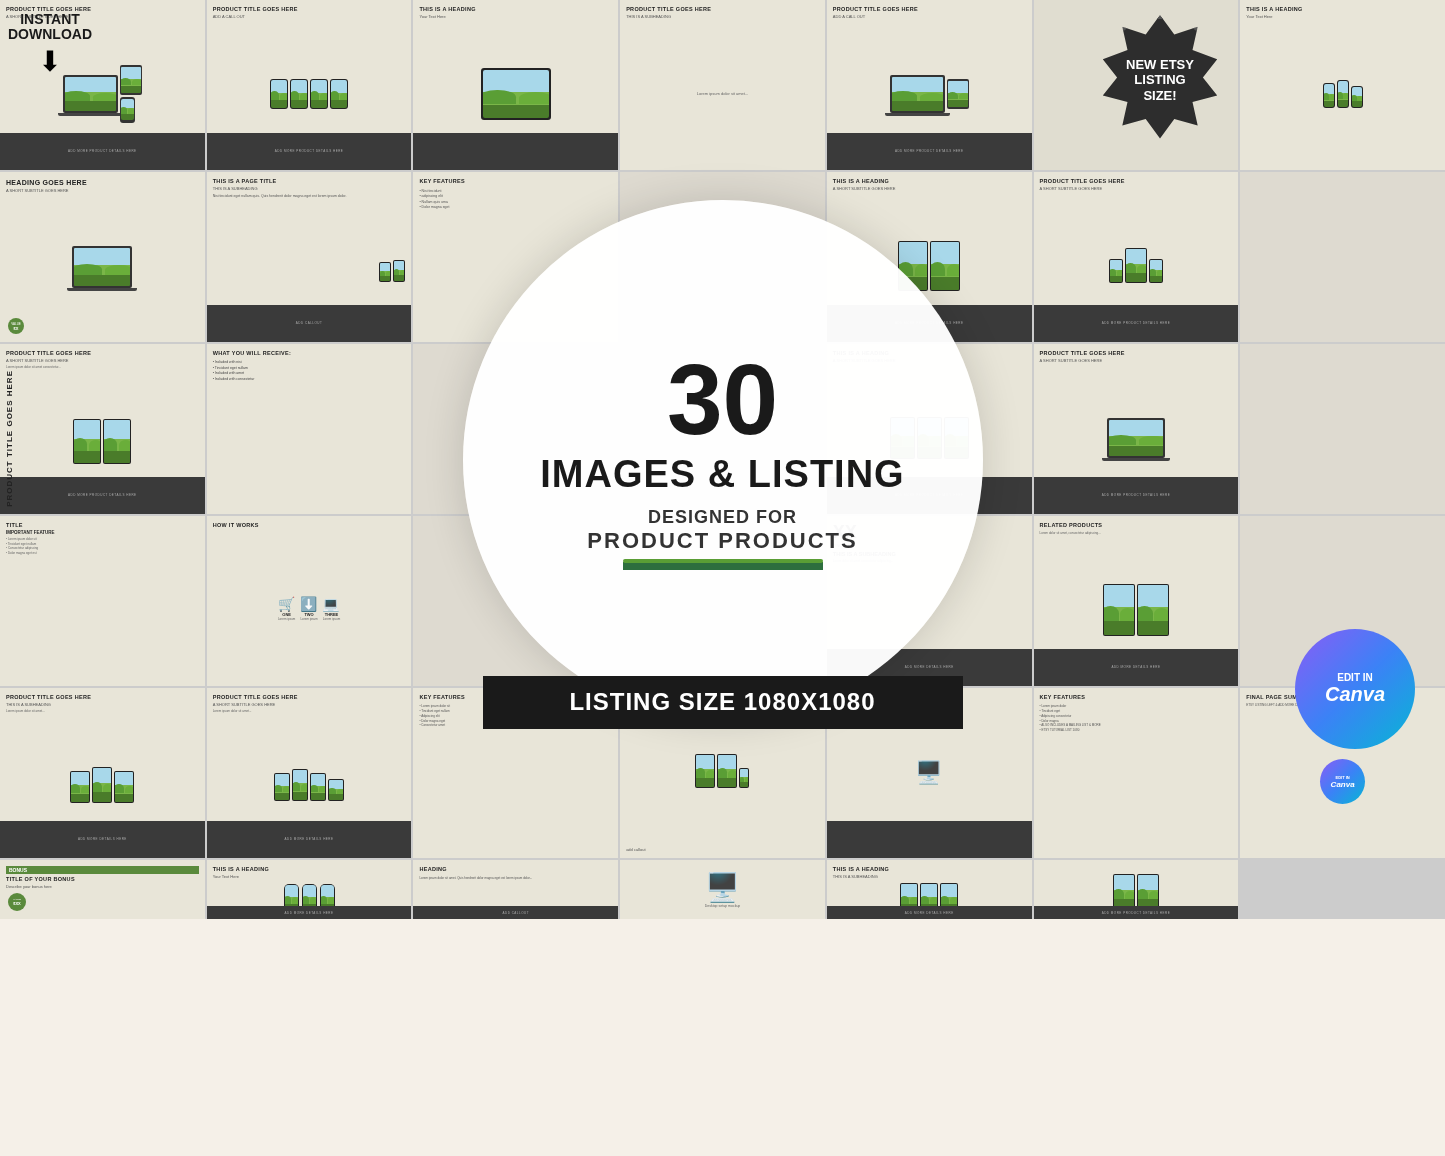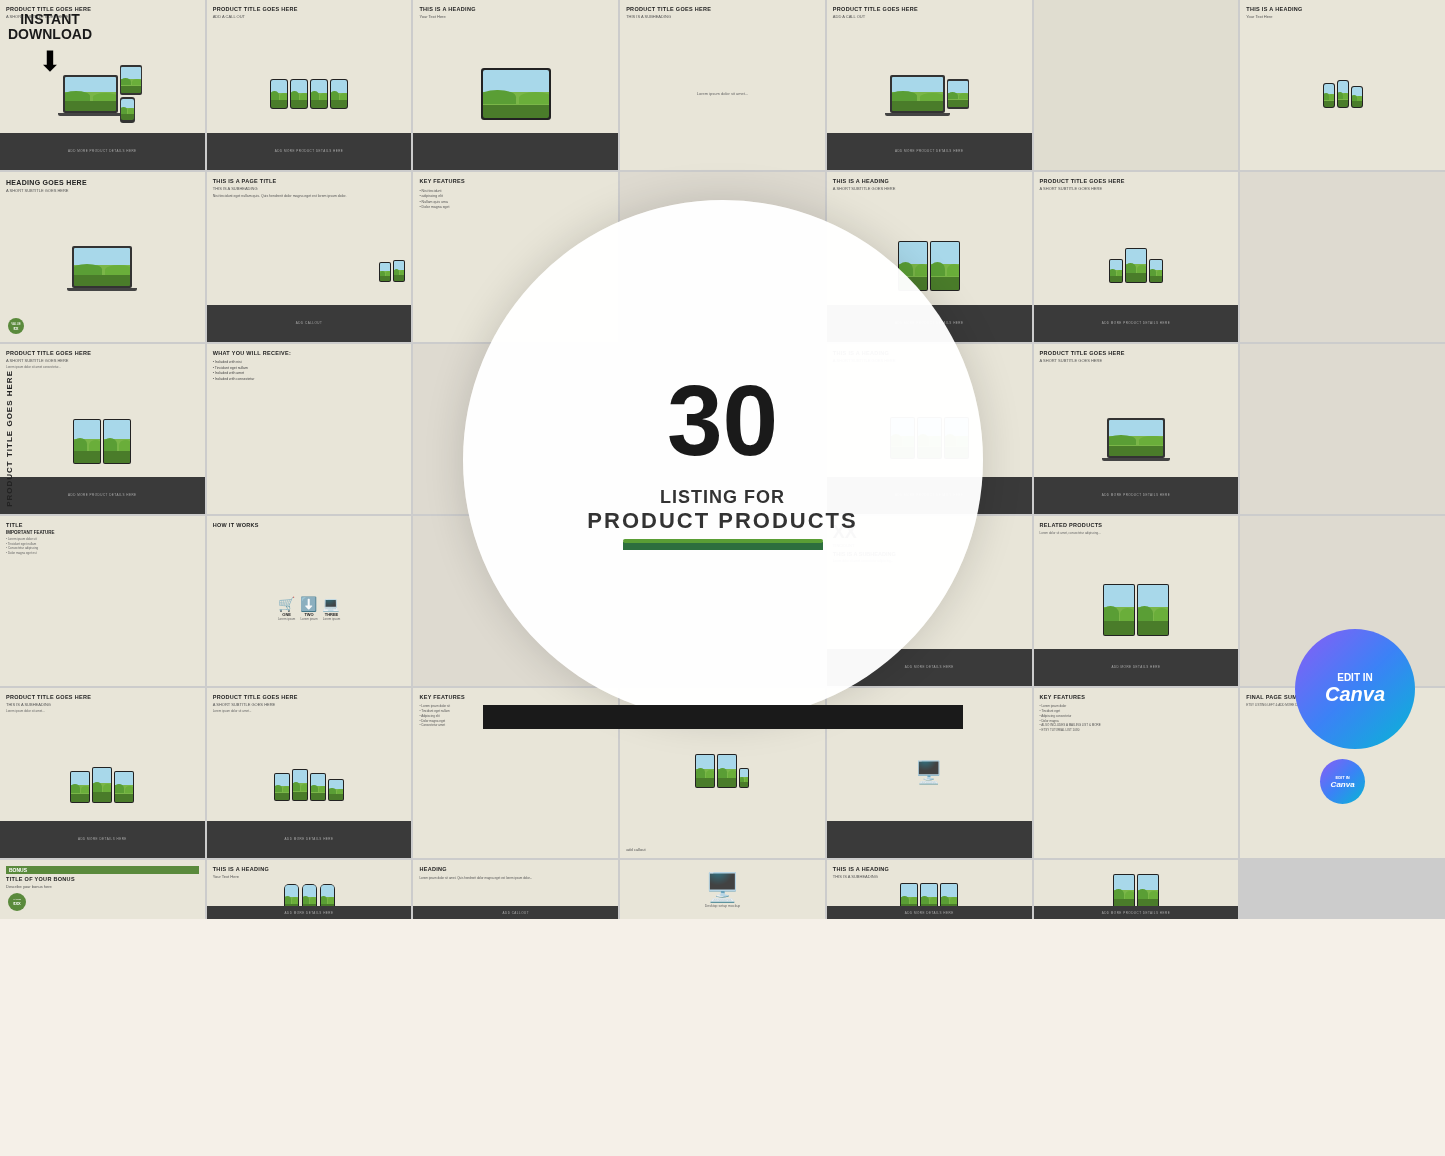--- a/index.html
+++ b/index.html
@@ -935,27 +935,32 @@
         </div>
     </div>
 
     <div class="instant-dl" style="grid-column:1;grid-row:1;position:absolute;top:12px;left:8px;z-index:200;">
       <div class="idl-text">INSTANT<br>DOWNLOAD</div>
       <div style="font-size:28px;margin-top:2px;">⬇</div>
     </div>
 
     <div class="center-overlay">
       <div class="big-number">30</div>
-      <div class="designed-for">LISTING FOR</div>
+      <div class="main-text-2">IMAGES &amp; LISTING</div>
+      <div class="designed-for">DESIGNED FOR</div>
       <div class="digital-products">PRODUCT PRODUCTS</div>
       <div class="underline-decoration"></div>
     </div>
 
+    <div class="badge-overlay">
+      <div class="badge-text">NEW ETSY<br>LISTING<br>SIZE!</div>
+    </div>
 
     <div class="square-banner">
+      <div class="banner-text">LISTING SIZE 1080X1080</div>
     </div>
 
     <div class="canva-badge">
       <div class="edit-text">EDIT IN</div>
       <div class="canva-text">Canva</div>
     </div>
 
     <div style="position:absolute;top:370px;left:5px;z-index:50;writing-mode:vertical-rl;transform:rotate(180deg);font-size:8px;font-weight:900;color:#222;text-transform:uppercase;letter-spacing:1px;">
       PRoduct TITLE GOES HERE
     </div>

